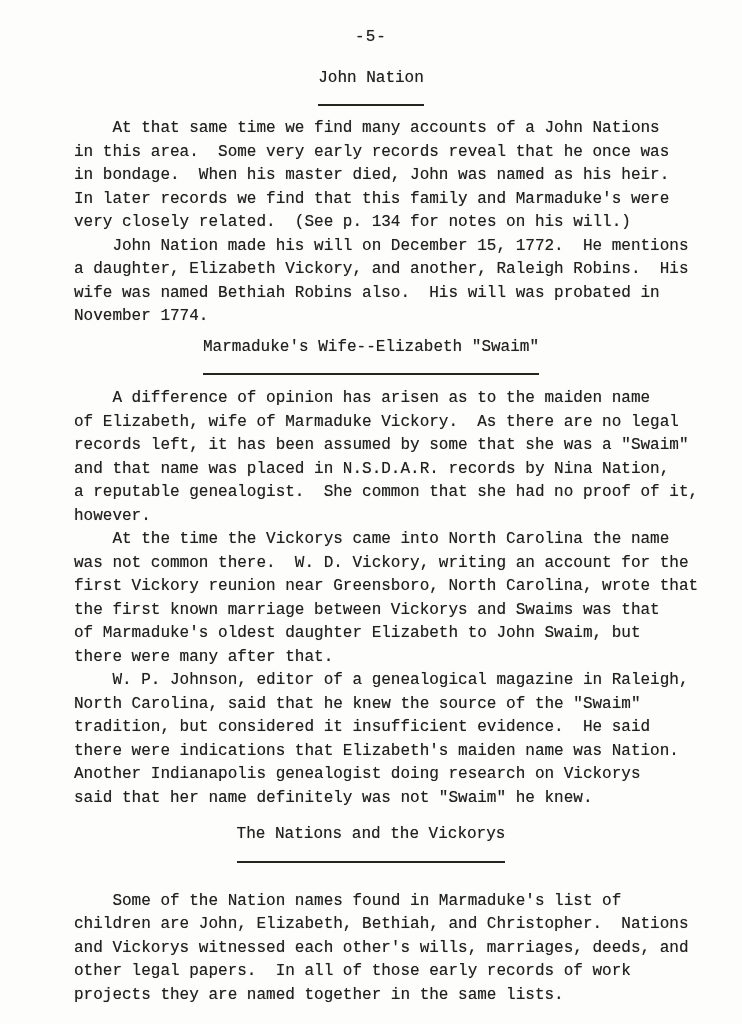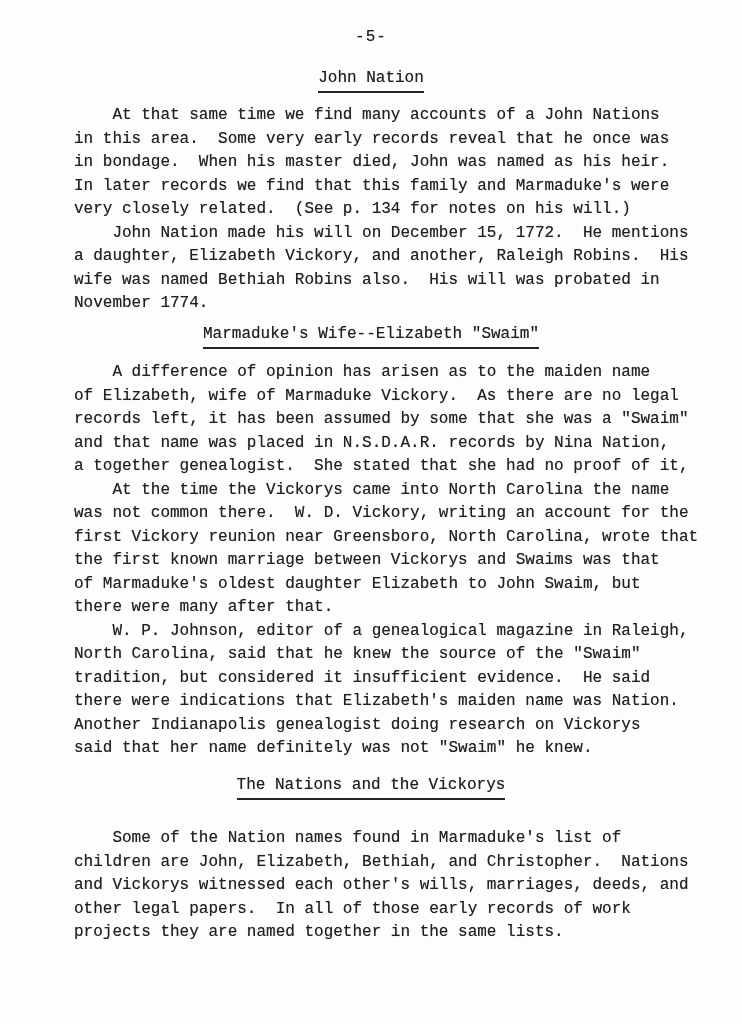--- a/index.html
+++ b/index.html
@@ -29,21 +29,21 @@
   .heading-row {
     text-align: center;
     margin-left: -34px;
   }
   .heading-row.h1 { margin-top: 17px; margin-bottom: 11px; }
   .heading-row.h2 { margin-top: 7px;  margin-bottom: 12px; }
   .heading-row.h3 { margin-top: 13px; margin-bottom: 27px; }
   .heading {
     display: inline-block;
     border-bottom: 2px solid #26241f;
-    padding-bottom: 1px;
+    padding-bottom: 14px;
   }
   .paragraph { margin: 0; }
   .line {
     white-space: pre;
     height: 23.5px;
   }
   .bold { font-weight: normal; }
 </style>
 </head>
 <body>
@@ -73,21 +73,22 @@
 
   <div class="section">
     <div class="heading-row h2">
       <span class="heading">Marmaduke's Wife--Elizabeth "Swaim"</span>
     </div>
     <div class="paragraph">
         <div class="line"><span>    A difference of opinion has arisen as to the maiden name</span></div>
         <div class="line"><span>of Elizabeth, wife of Marmaduke Vickory.  As there are no legal</span></div>
         <div class="line"><span>records left, it has been assumed by some that she was a "Swaim"</span></div>
         <div class="line"><span>and that name was placed in N.S.D.A.R. records by Nina Nation,</span></div>
-        <div class="line"><span>a together genealogist.  She stated that she had no proof of it,</span></div>
+        <div class="line"><span>a reputable genealogist.  She common that she had no proof of it,</span></div>
+        <div class="line"><span>however.</span></div>
       </div>
     <div class="paragraph">
         <div class="line"><span>    At the time the Vickorys came into North Carolina the name</span></div>
         <div class="line"><span>was not common there.  W. D. Vickory, writing an account for the</span></div>
         <div class="line"><span>first Vickory reunion near Greensboro, North Carolina, wrote that</span></div>
         <div class="line"><span>the first known marriage between Vickorys and Swaims was that</span></div>
         <div class="line"><span>of Marmaduke's oldest daughter Elizabeth to John Swaim, but</span></div>
         <div class="line"><span>there were many after that.</span></div>
       </div>
     <div class="paragraph">

